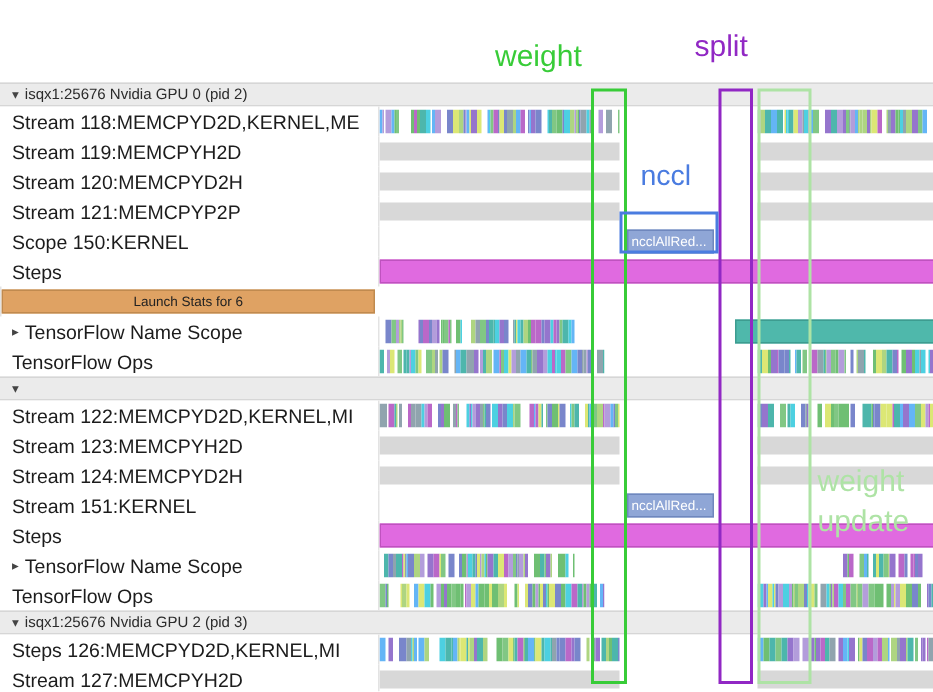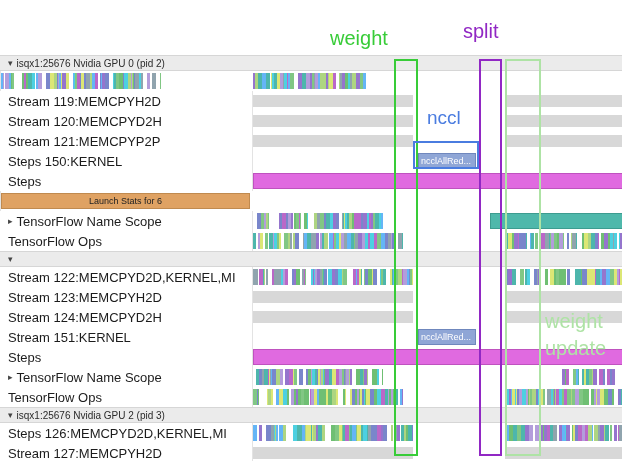--- a/index.html
+++ b/index.html
@@ -42,20 +42,23 @@
 
 <div class="app">
   <div class="rows" id="rows">
       <div class="row header">
         <div class="label">
           <span class="arrow">▾</span>
           <span>isqx1:25676 Nvidia GPU 0 (pid 2)</span>
         </div>
       </div>
       <div class="row track">
+        <div class="label">
+          <span>Stream 118:MEMCPYD2D,KERNEL,ME</span>
+        </div>
         <div class="timeline">
           <div class="bar dense" style="left: 0px; width: 160px;">
             <div class="stripe" style="width: 2px; background: rgb(100, 181, 246);"></div>
             <div class="stripe" style="width: 1px; background: rgb(179, 157, 219);"></div>
             <div class="stripe" style="width: 1px; background: transparent;"></div>
             <div class="stripe" style="width: 4px; background: rgb(179, 157, 219);"></div>
             <div class="stripe" style="width: 2px; background: rgb(100, 181, 246);"></div>
             <div class="stripe" style="width: 1px; background: rgb(111, 191, 115);"></div>
             <div class="stripe" style="width: 2px; background: rgb(129, 199, 132);"></div>
             <div class="stripe" style="width: 3px; background: transparent;"></div>
@@ -192,21 +195,21 @@
         <div class="label">
           <span>Stream 121:MEMCPYP2P</span>
         </div>
         <div class="timeline">
           <div class="bar gray" style="left: 0px; width: 160px;"></div>
           <div class="bar gray" style="left: 252px; width: 118px;"></div>
         </div>
       </div>
       <div class="row track">
         <div class="label">
-          <span>Steps 150:KERNEL</span>
+          <span>Scope 150:KERNEL</span>
         </div>
         <div class="timeline">
           <div class="bar solid" style="left: 165px; width: 58px; background: rgb(143, 166, 214); border: 1px solid rgb(111, 135, 189);">
             <span class="bar-label" style="font-size: 9px; color: rgb(255, 255, 255); text-align: left; padding-left: 2px;">ncclAllRed...</span>
           </div>
         </div>
       </div>
       <div class="row track">
         <div class="label">
           <span>Steps</span>

